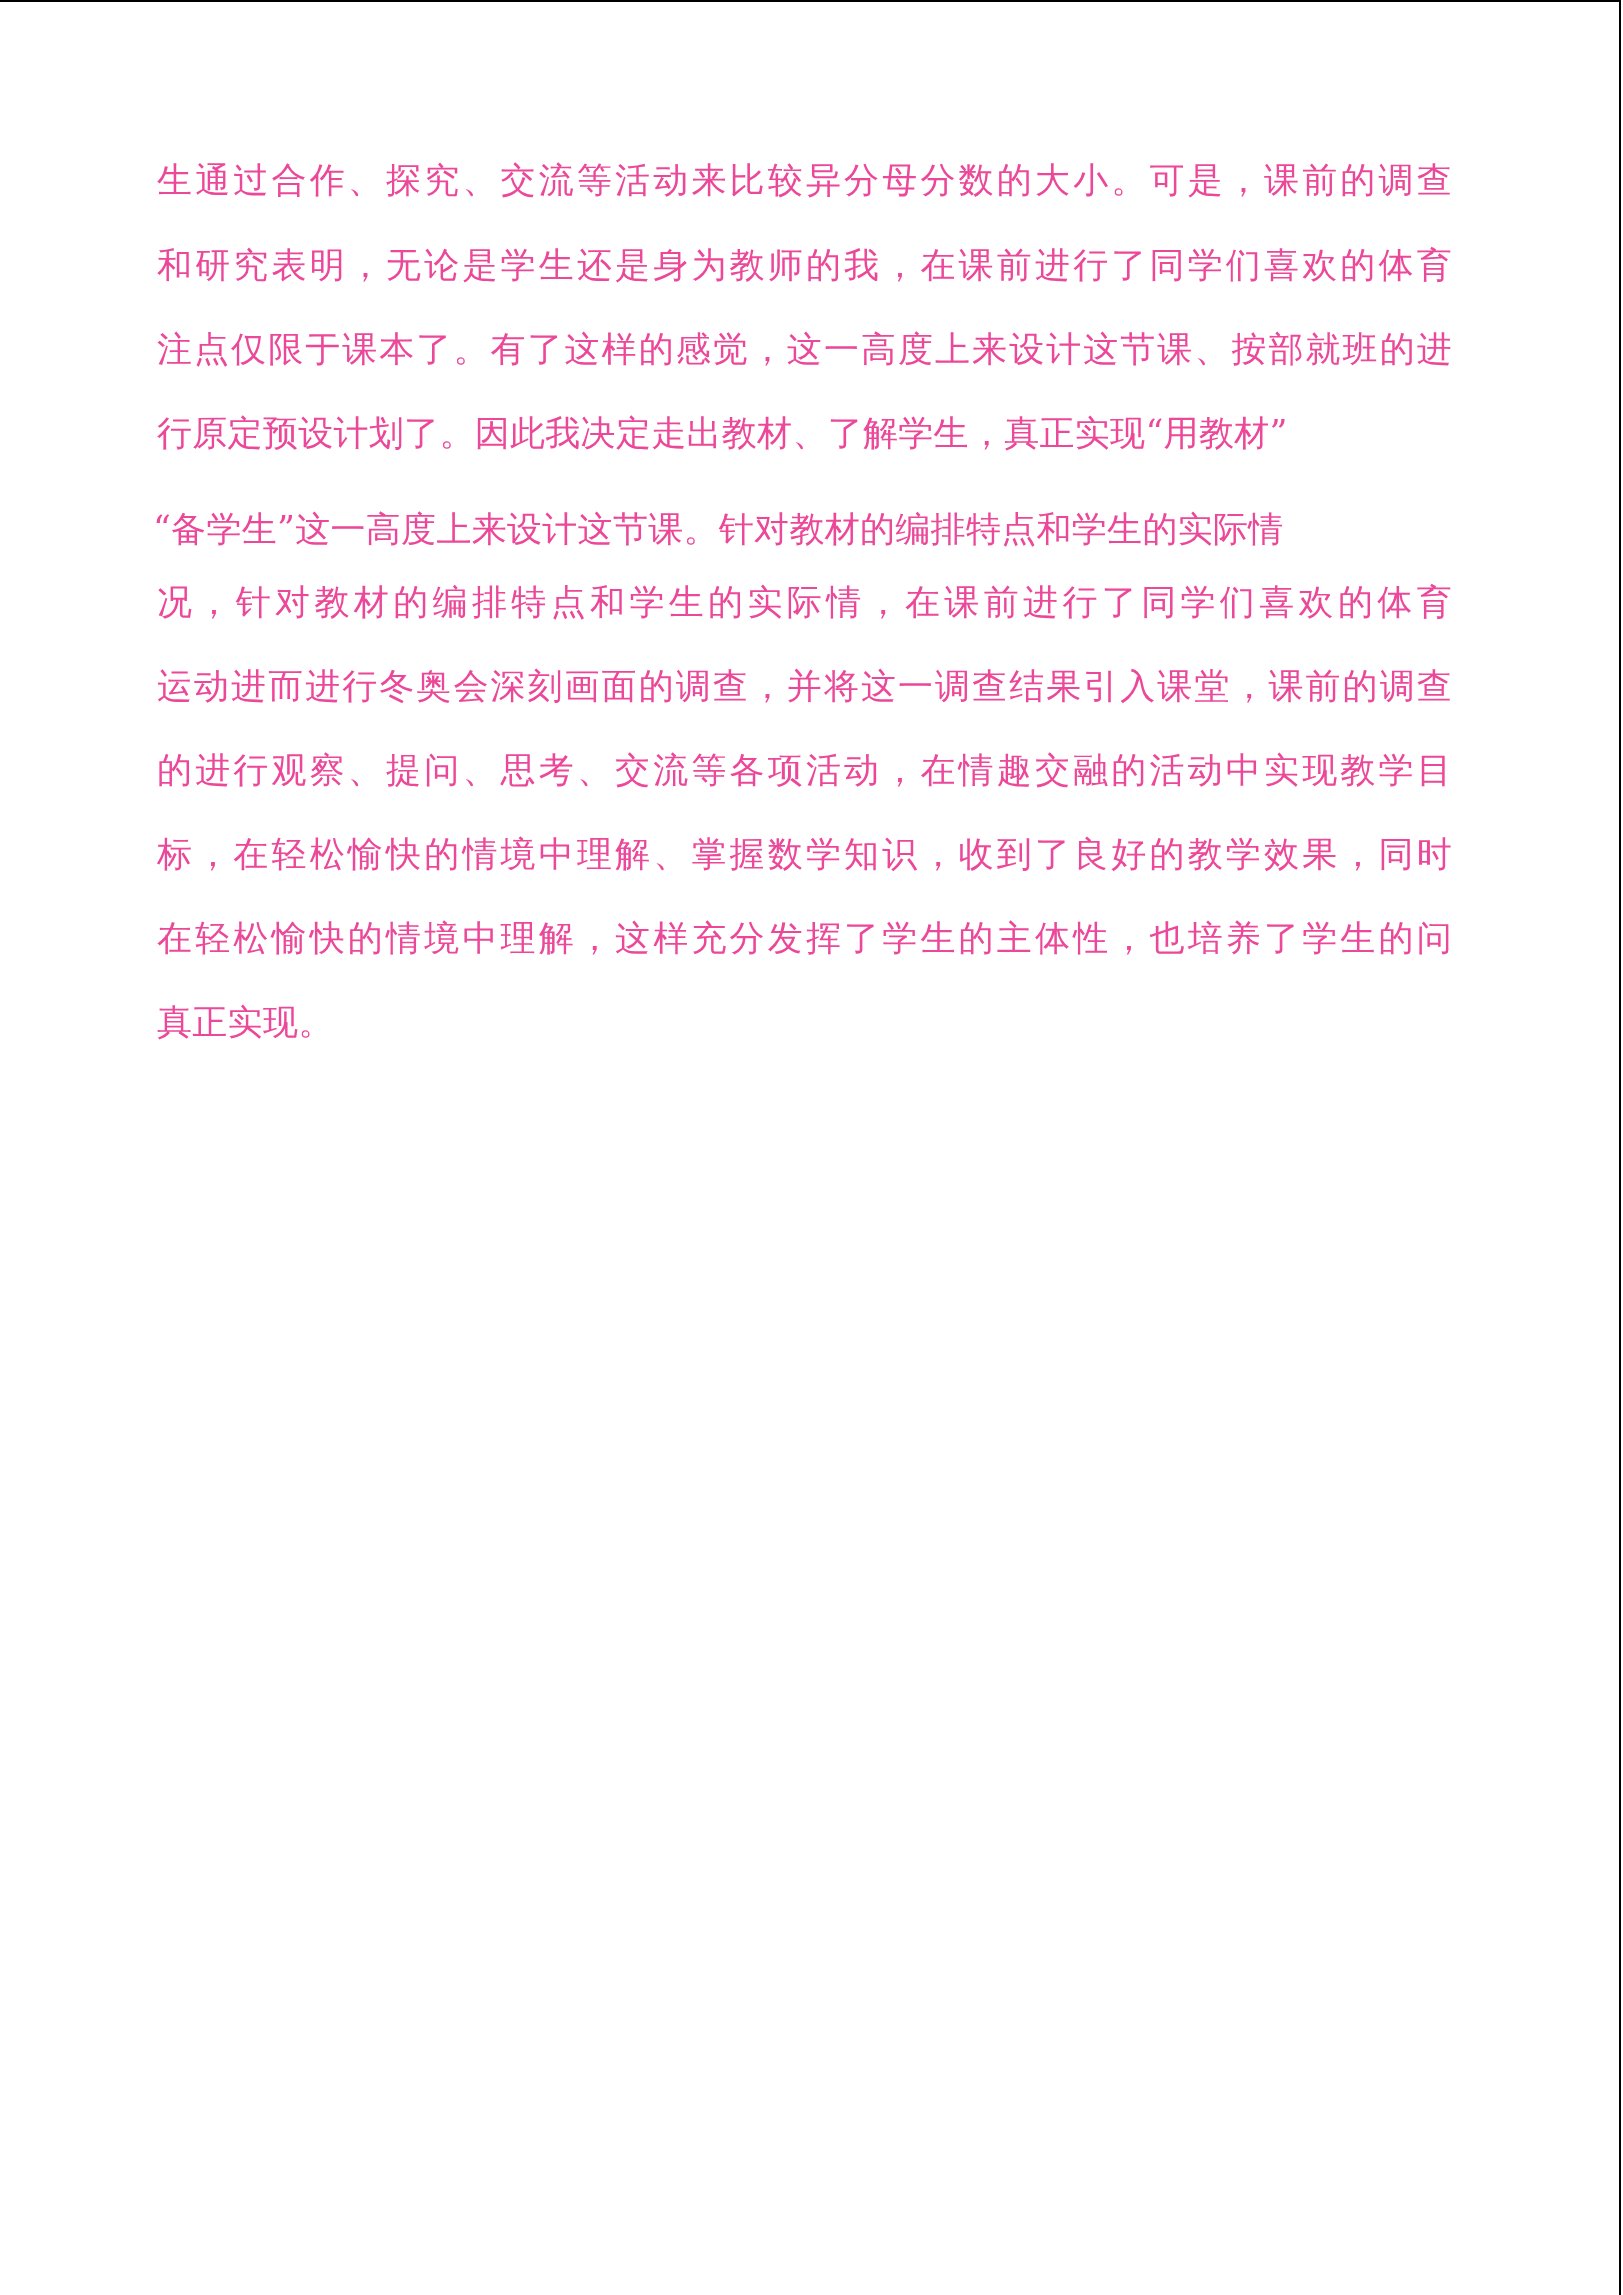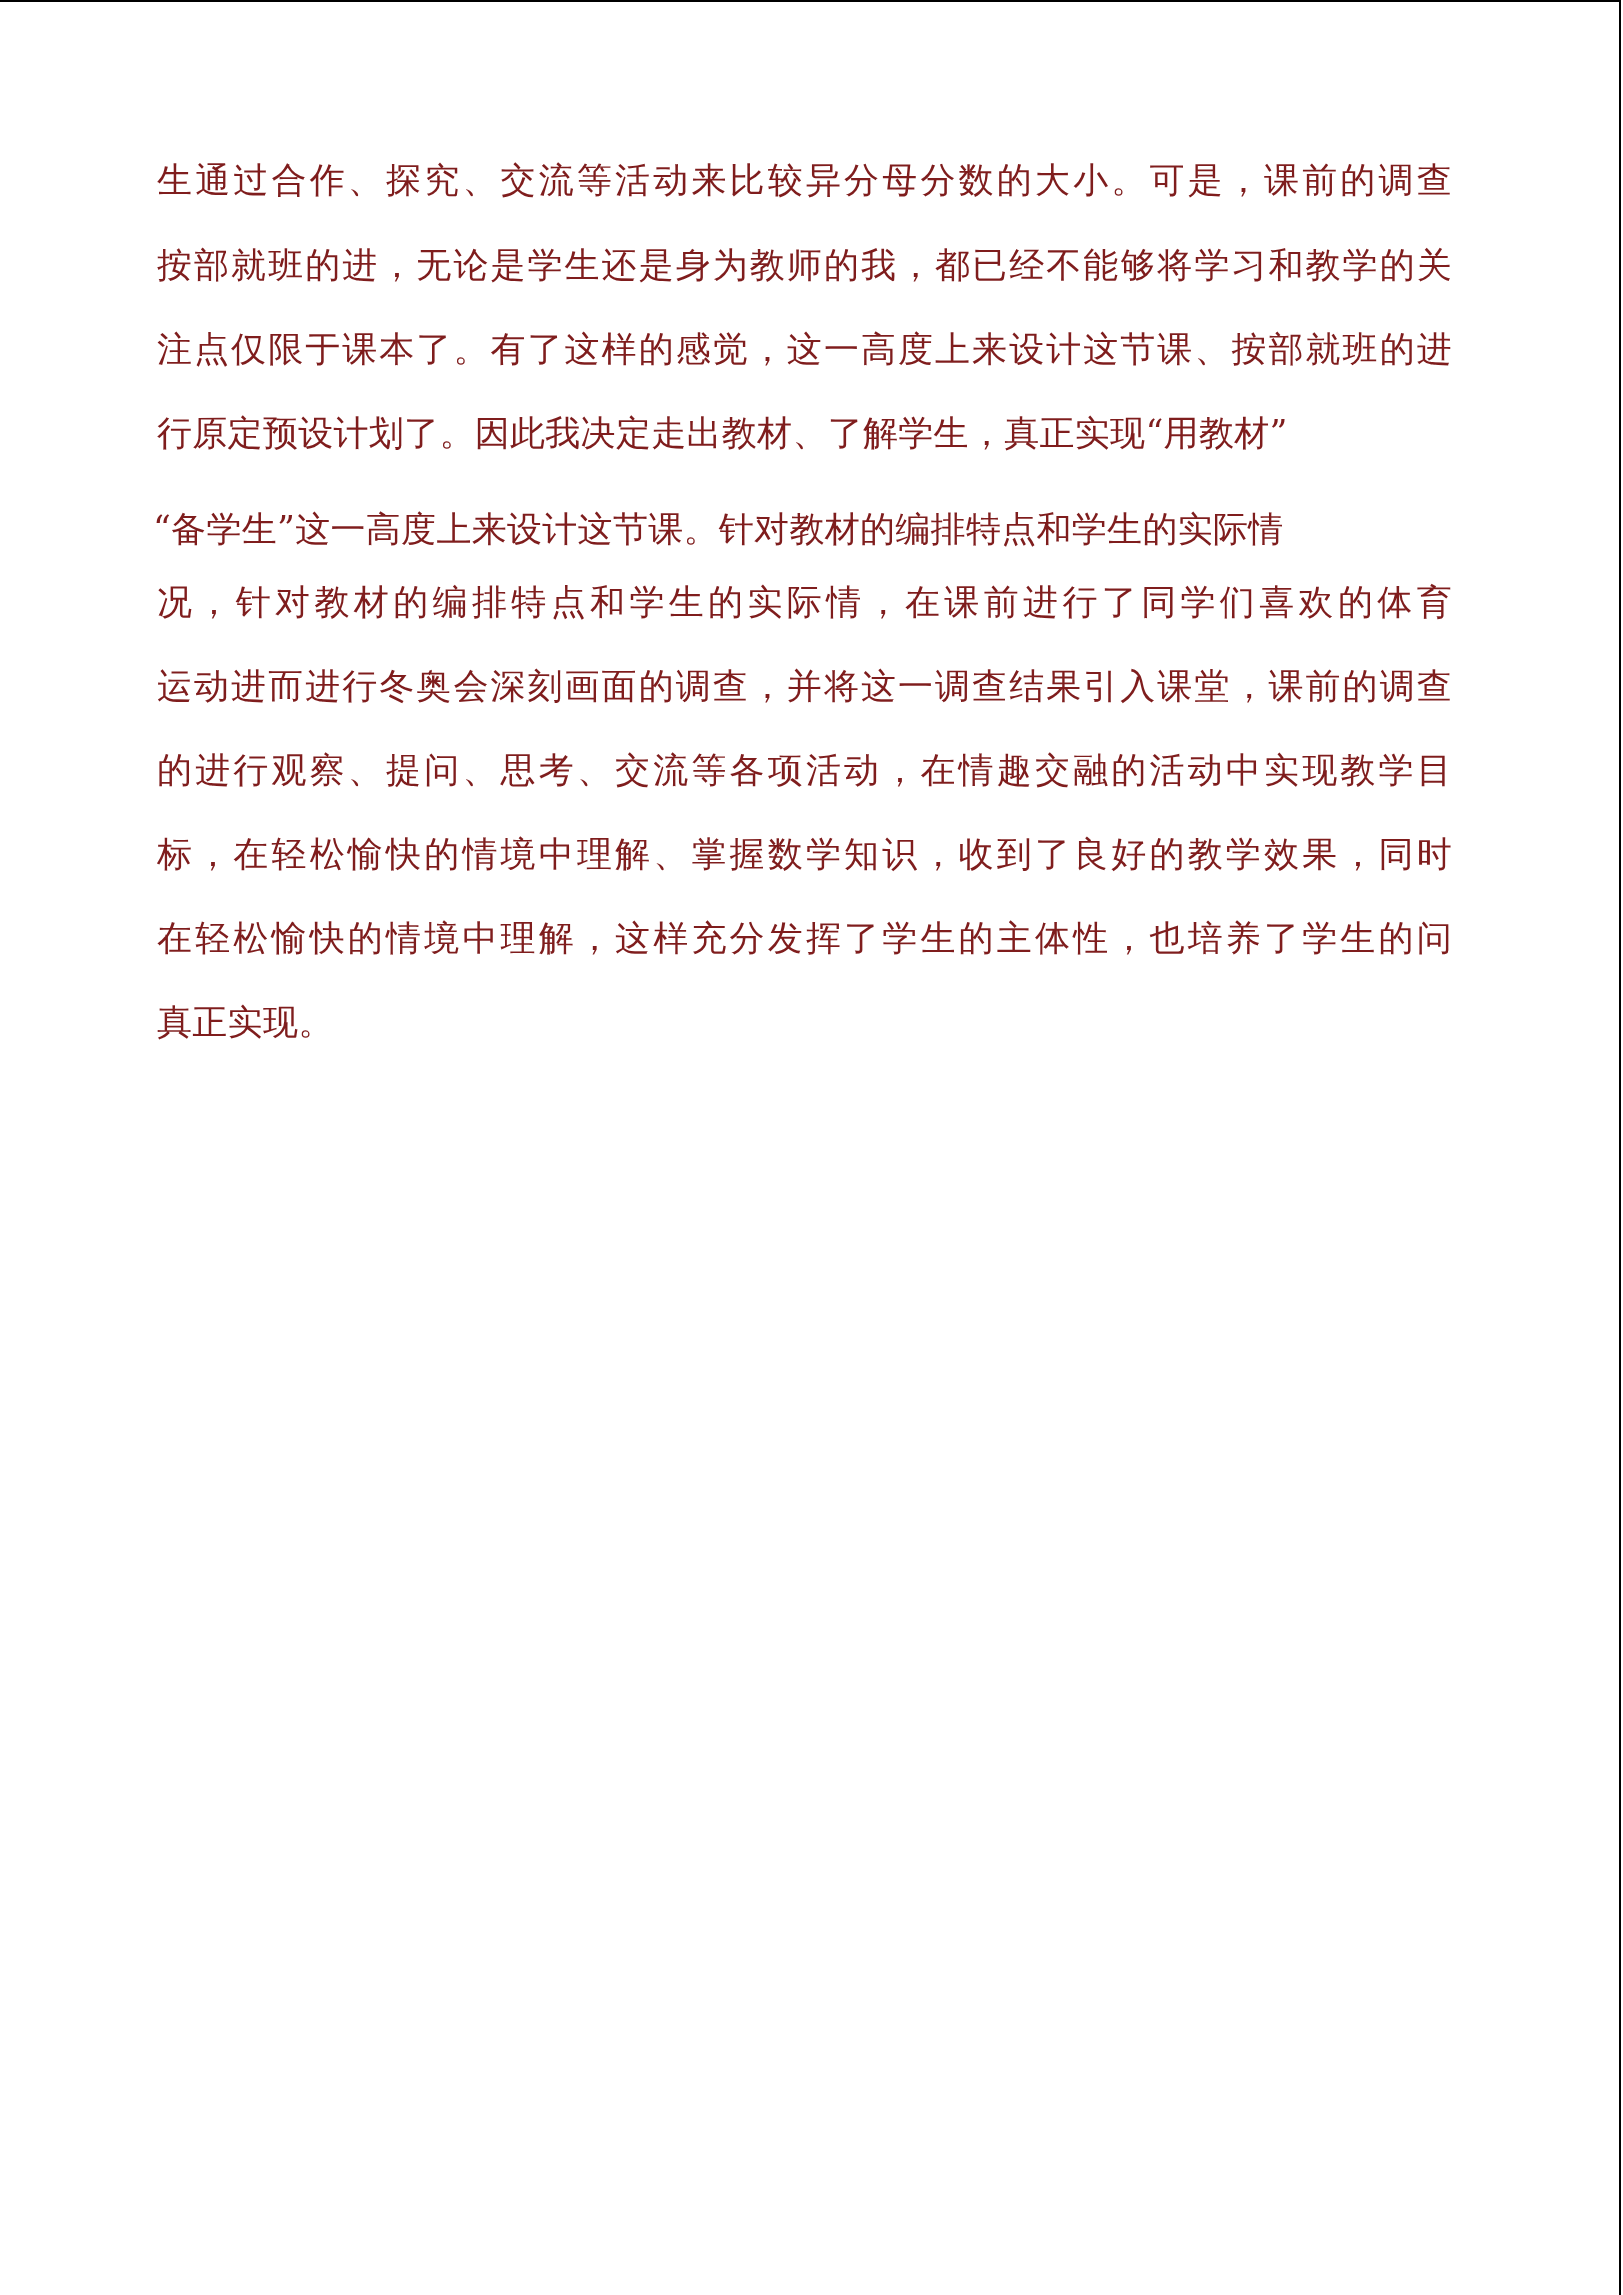--- a/index.html
+++ b/index.html
@@ -31,39 +31,39 @@
       width: 1309px;
     }
     .line {
       position: absolute;
       left: 0;
       height: 55px;
       white-space: nowrap;
       font-family: "DejaVu Serif", "Liberation Serif", serif;
       font-size: 35px;
       line-height: 55px;
-      color: #7f1d1d;
+      color: #ec4899;
       letter-spacing: 0.3px;
     }
     .line.justify {
       width: 1295px;
       text-align: justify;
       text-align-last: justify;
     }
     .line.indent-quote {
       left: -4.1px;
     }
   </style>
 </head>
 <body>
 
 <div class="page">
   <div class="body-text">
     <div class="line justify" style="top:151px;">生通过合作、探究、交流等活动来比较异分母分数的大小。可是，课前的调查</div>
-    <div class="line justify" style="top:236px;">按部就班的进，无论是学生还是身为教师的我，都已经不能够将学习和教学的关</div>
+    <div class="line justify" style="top:236px;">和研究表明，无论是学生还是身为教师的我，在课前进行了同学们喜欢的体育</div>
     <div class="line justify" style="top:320px;">注点仅限于课本了。有了这样的感觉，这一高度上来设计这节课、按部就班的进</div>
     <div class="line" style="top:404px;">行原定预设计划了。因此我决定走出教材、了解学生，真正实现“用教材”</div>
     <div class="line indent-quote" style="top:500px;">“备学生”这一高度上来设计这节课。针对教材的编排特点和学生的实际情</div>
     <div class="line justify" style="top:573px;">况，针对教材的编排特点和学生的实际情，在课前进行了同学们喜欢的体育</div>
     <div class="line justify" style="top:657px;">运动进而进行冬奥会深刻画面的调查，并将这一调查结果引入课堂，课前的调查</div>
     <div class="line justify" style="top:741px;">的进行观察、提问、思考、交流等各项活动，在情趣交融的活动中实现教学目</div>
     <div class="line justify" style="top:825px;">标，在轻松愉快的情境中理解、掌握数学知识，收到了良好的教学效果，同时</div>
     <div class="line justify" style="top:909px;">在轻松愉快的情境中理解，这样充分发挥了学生的主体性，也培养了学生的问</div>
     <div class="line" style="top:993px;">真正实现。</div>
   </div>

